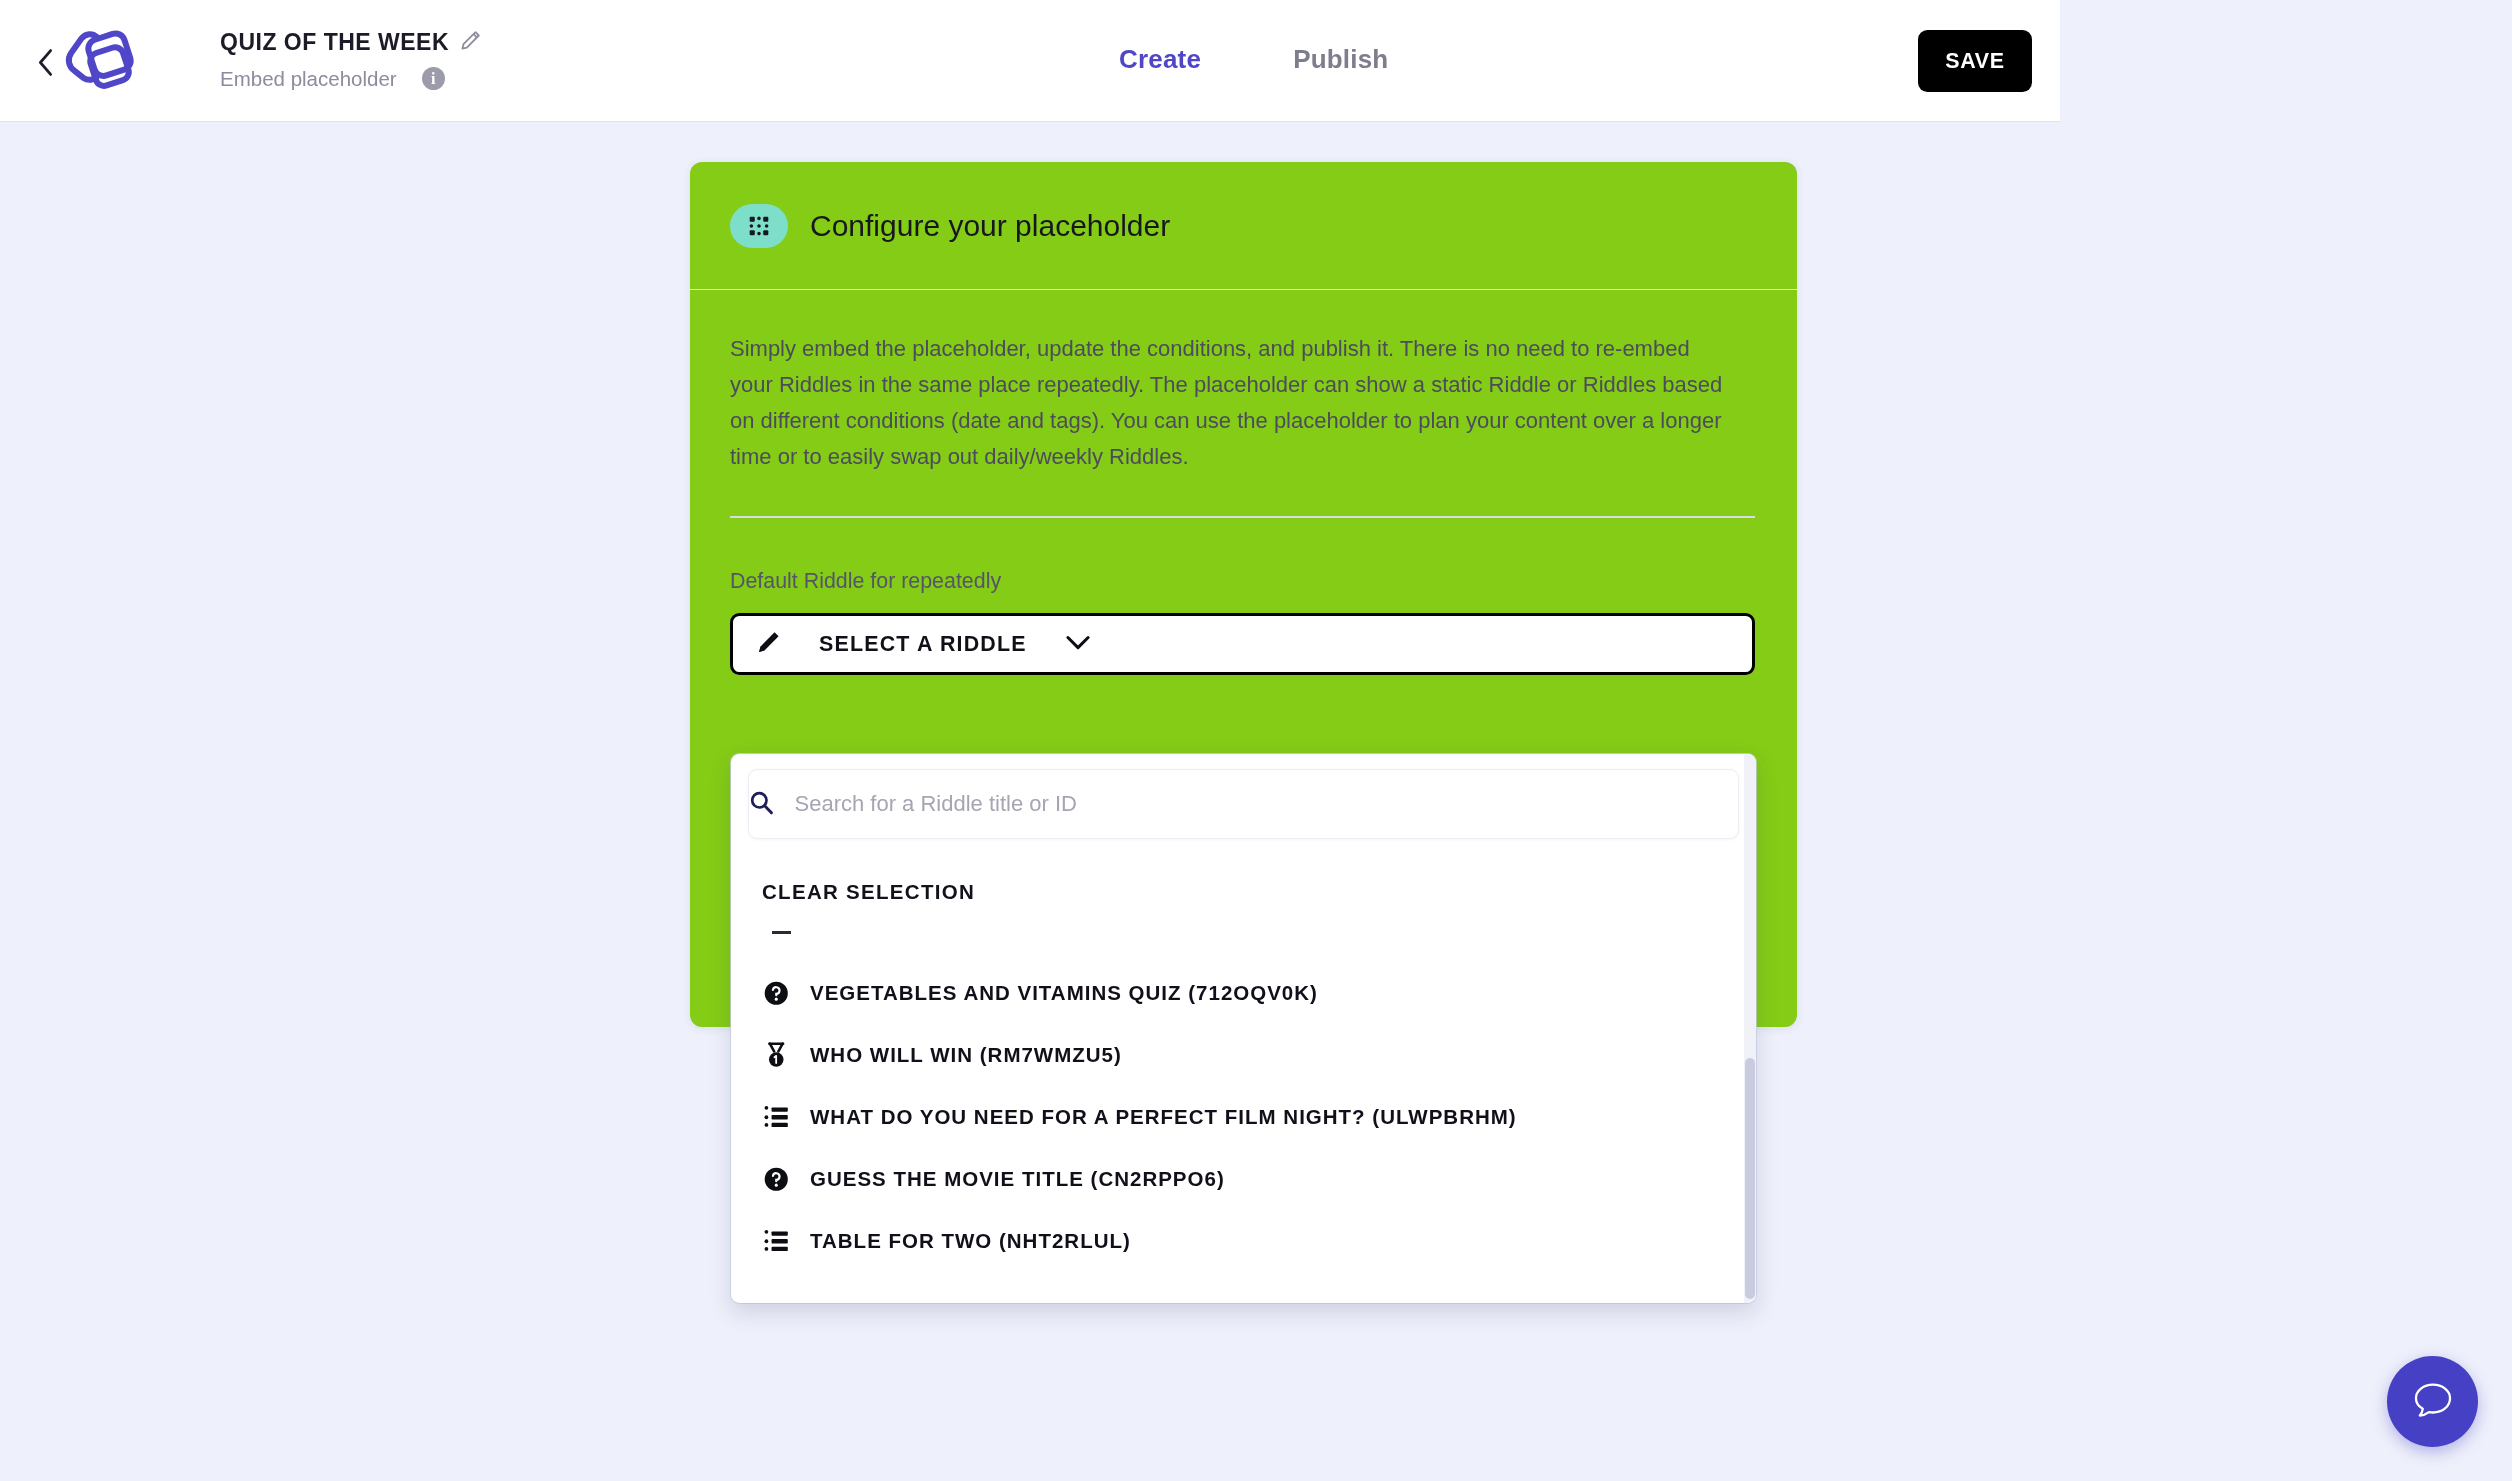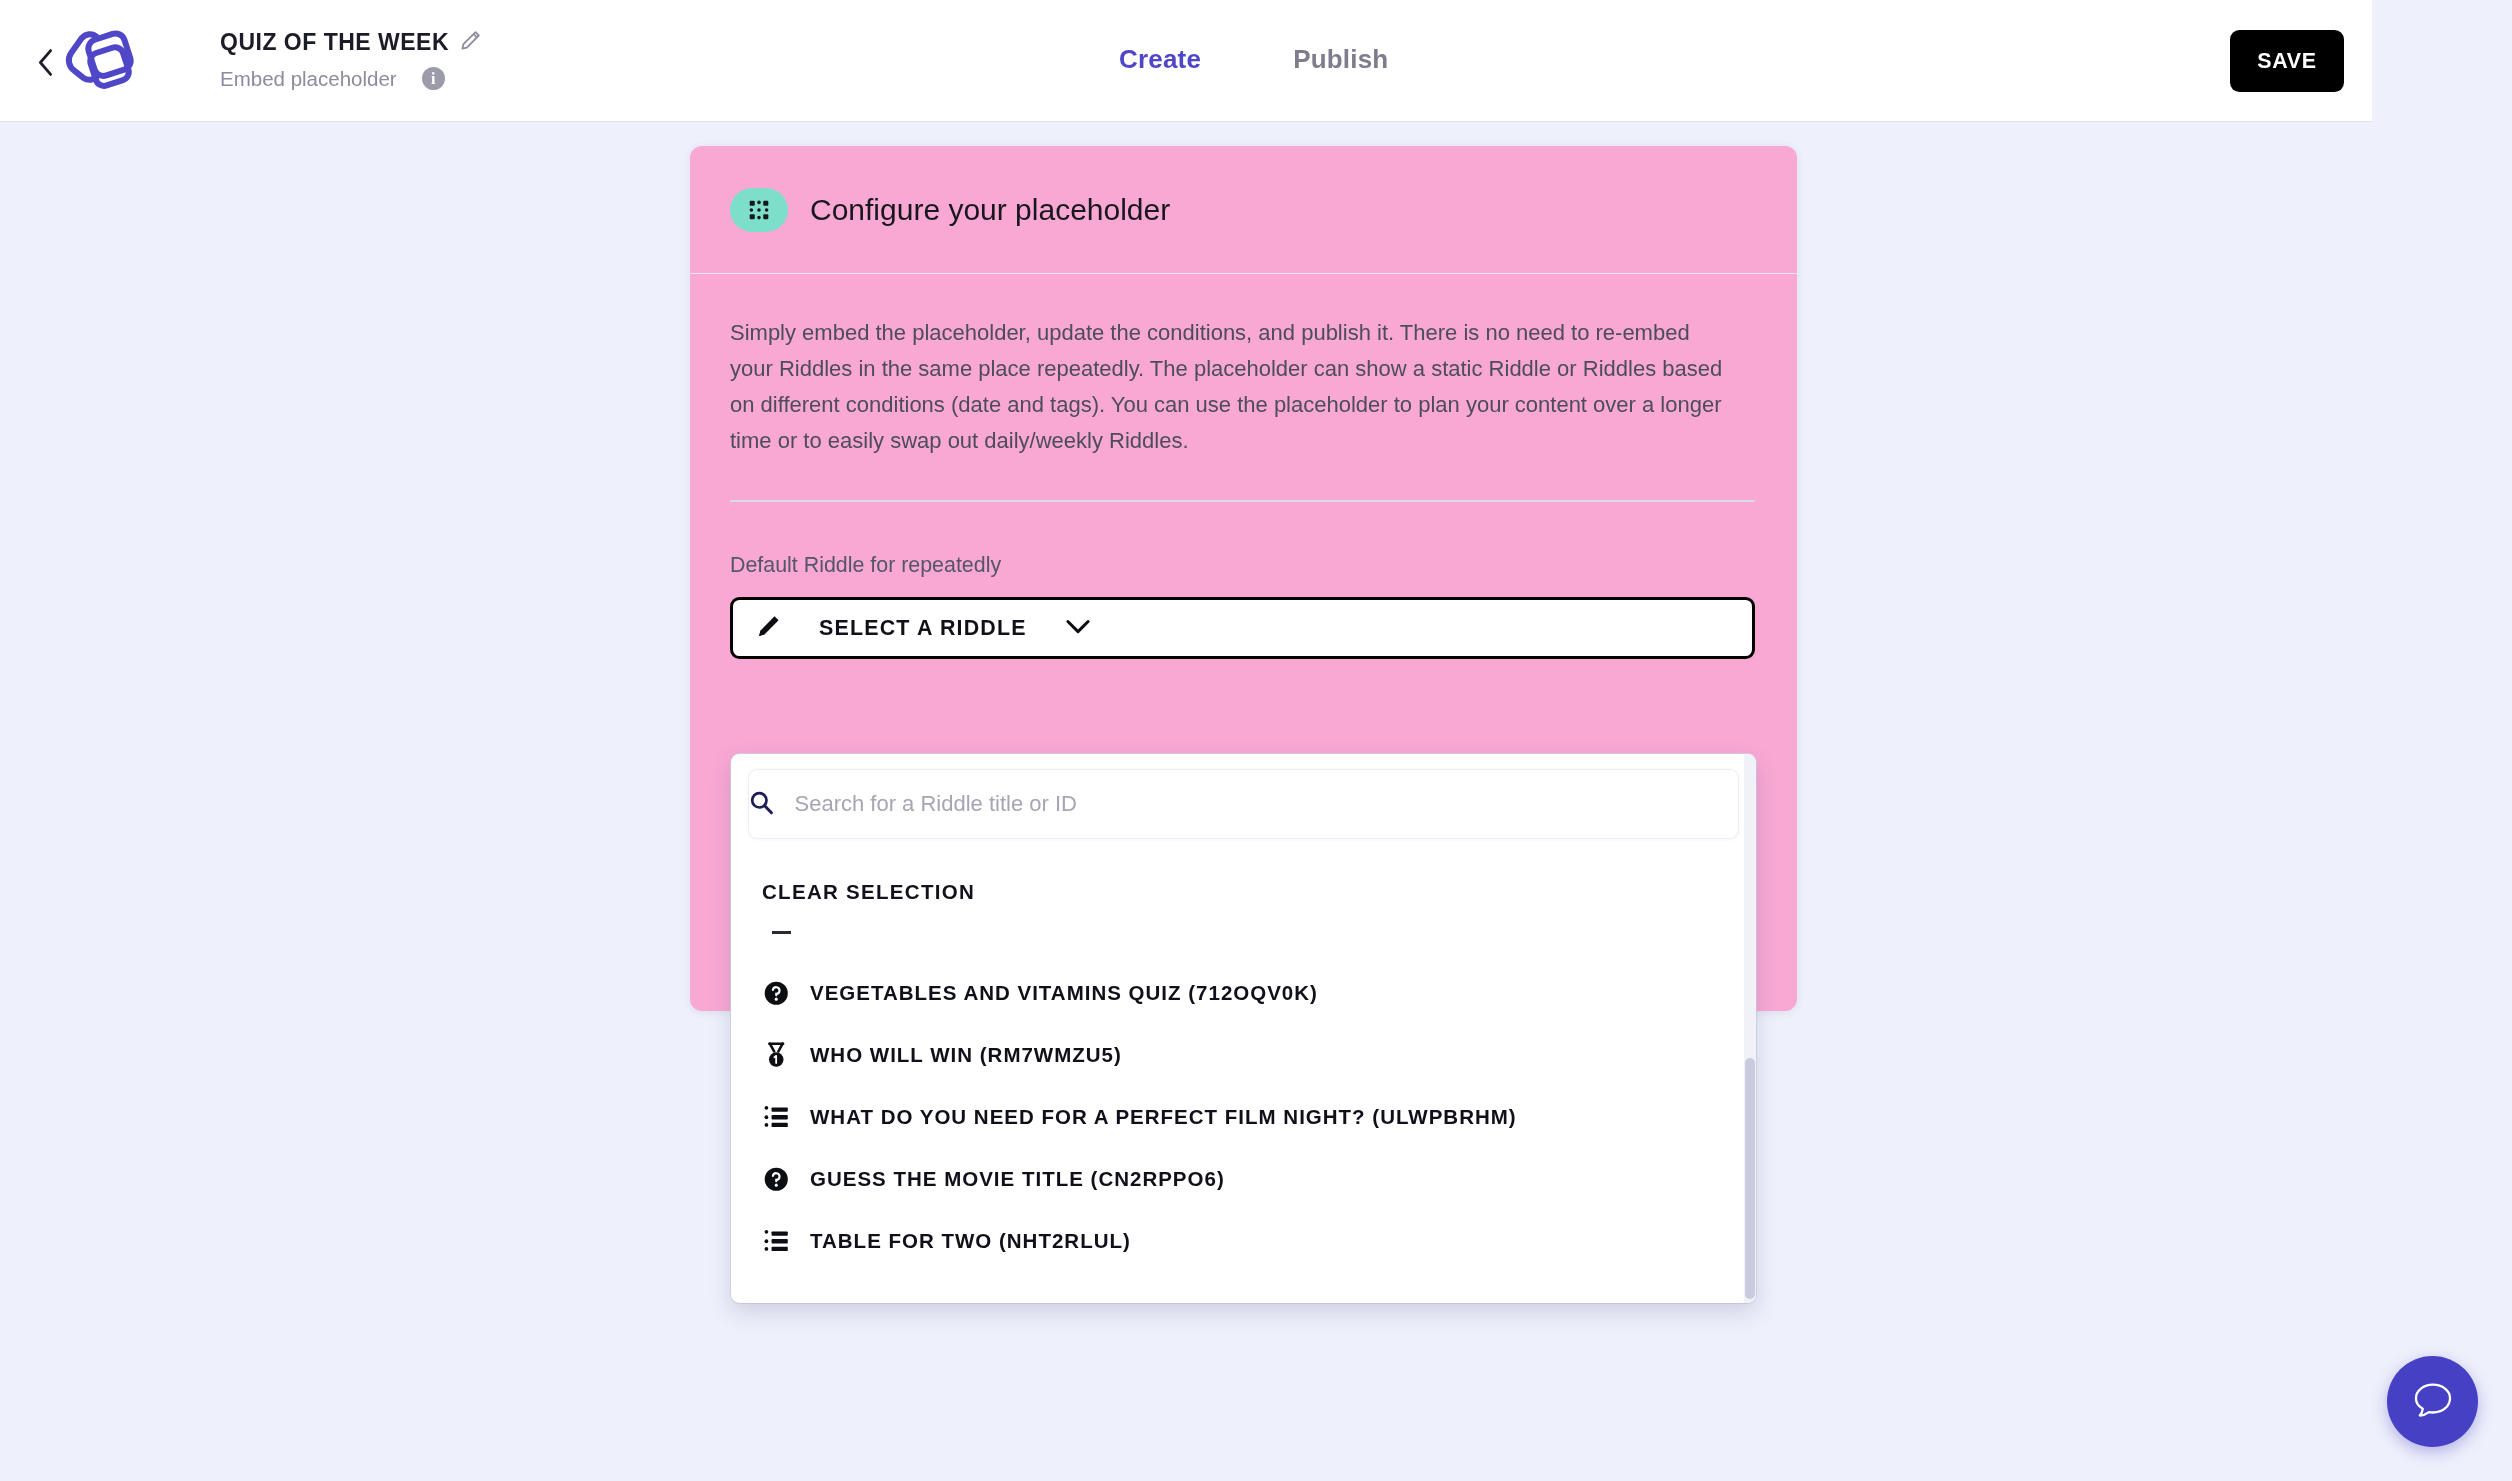--- a/index.html
+++ b/index.html
@@ -13,21 +13,21 @@
   body {
     background: #eef0fb;
     font-family: "Liberation Sans", sans-serif;
     -webkit-font-smoothing: antialiased;
   }
 
   
   .topbar {
     position: absolute;
     top: 0; left: 0;
-    width: 2372px;
+    width: 2060px;
     height: 122px;
     background: #ffffff;
     border-bottom: 0.9px solid #dfe2f0;
     display: flex;
     align-items: center;
   }
 
   .back-btn {
     position: absolute;
     left: 26px; top: 43px;
@@ -120,24 +120,24 @@
     font-weight: bold;
     letter-spacing: 0.7px;
     font-family: "Liberation Sans", sans-serif;
     cursor: pointer;
   }
 
   
   .card {
     position: absolute;
     left: 690px;
-    top: 146px;
+    top: 162px;
     width: 1107px;
     height: 865px;
-    background: #f9a8d4;
+    background: #84cc16;
     border-radius: 12px;
     box-shadow: 0 1.7px 8.5px rgba(60,64,110,0.09);
   }
 
   .card-header {
     height: 128px;
     display: flex;
     align-items: center;
     padding-left: 40px;
     border-bottom: 0.9px solid #e6e8f2;

